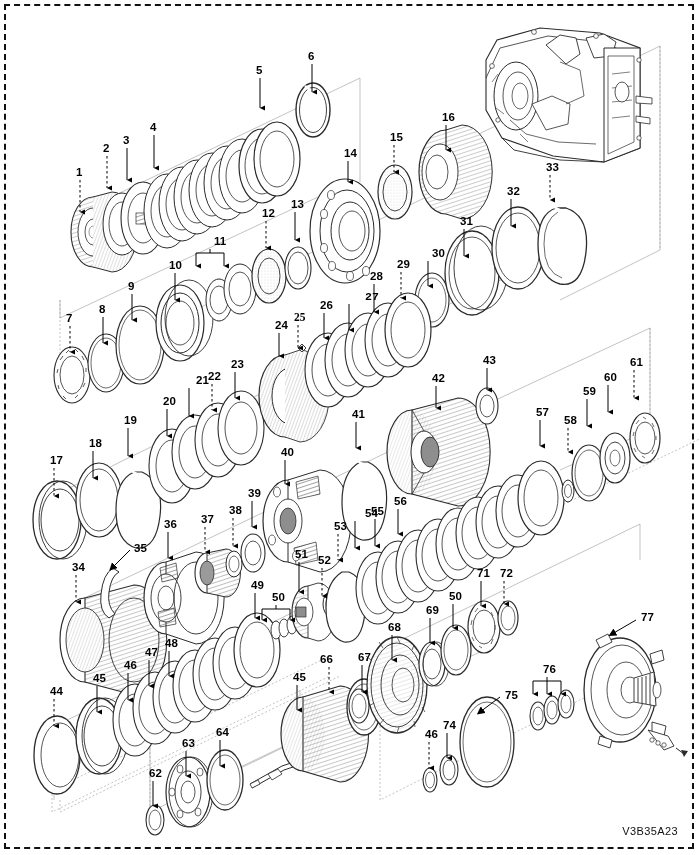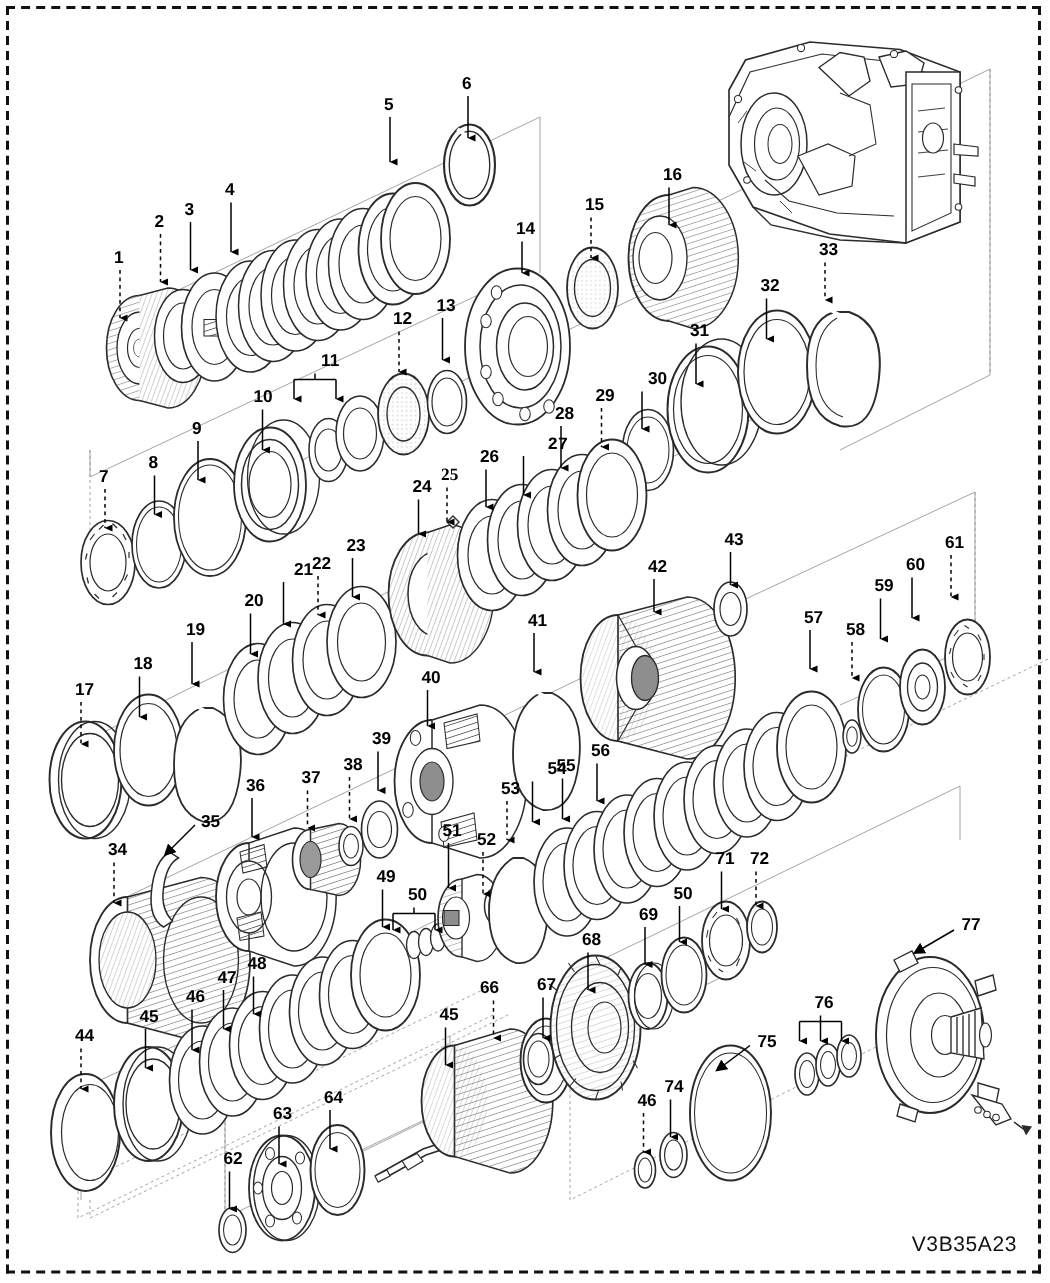--- a/index.html
+++ b/index.html
@@ -4,21 +4,21 @@
 <style>
   html,body{margin:0;padding:0;background:#fff;}
   body{width:700px;height:855px;font-family:"Liberation Sans",sans-serif;}
   #page{position:relative;width:700px;height:855px;background:#fff;overflow:hidden;}
   #frame{position:absolute;left:4px;top:4px;width:690px;height:845px;
          border:2px dashed #111;box-sizing:border-box;}
   #stage{position:absolute;left:0;top:0;width:700px;height:855px;}
   svg{position:absolute;left:0;top:0;}
   .cal{position:absolute;font-weight:bold;font-size:11.5px;color:#000;
        font-family:"Liberation Sans",sans-serif;line-height:1;white-space:nowrap;}
-  #diagcode{position:absolute;right:22px;bottom:18px;font-size:14px;
+  #diagcode{position:absolute;right:22px;bottom:18px;font-size:11px;
             font-family:"Liberation Sans",sans-serif;color:#111;letter-spacing:.4px;}
 </style>
 </head>
 <body>
 
 <div id="page">
   <div id="frame"></div>
 
   <div id="stage">
 

